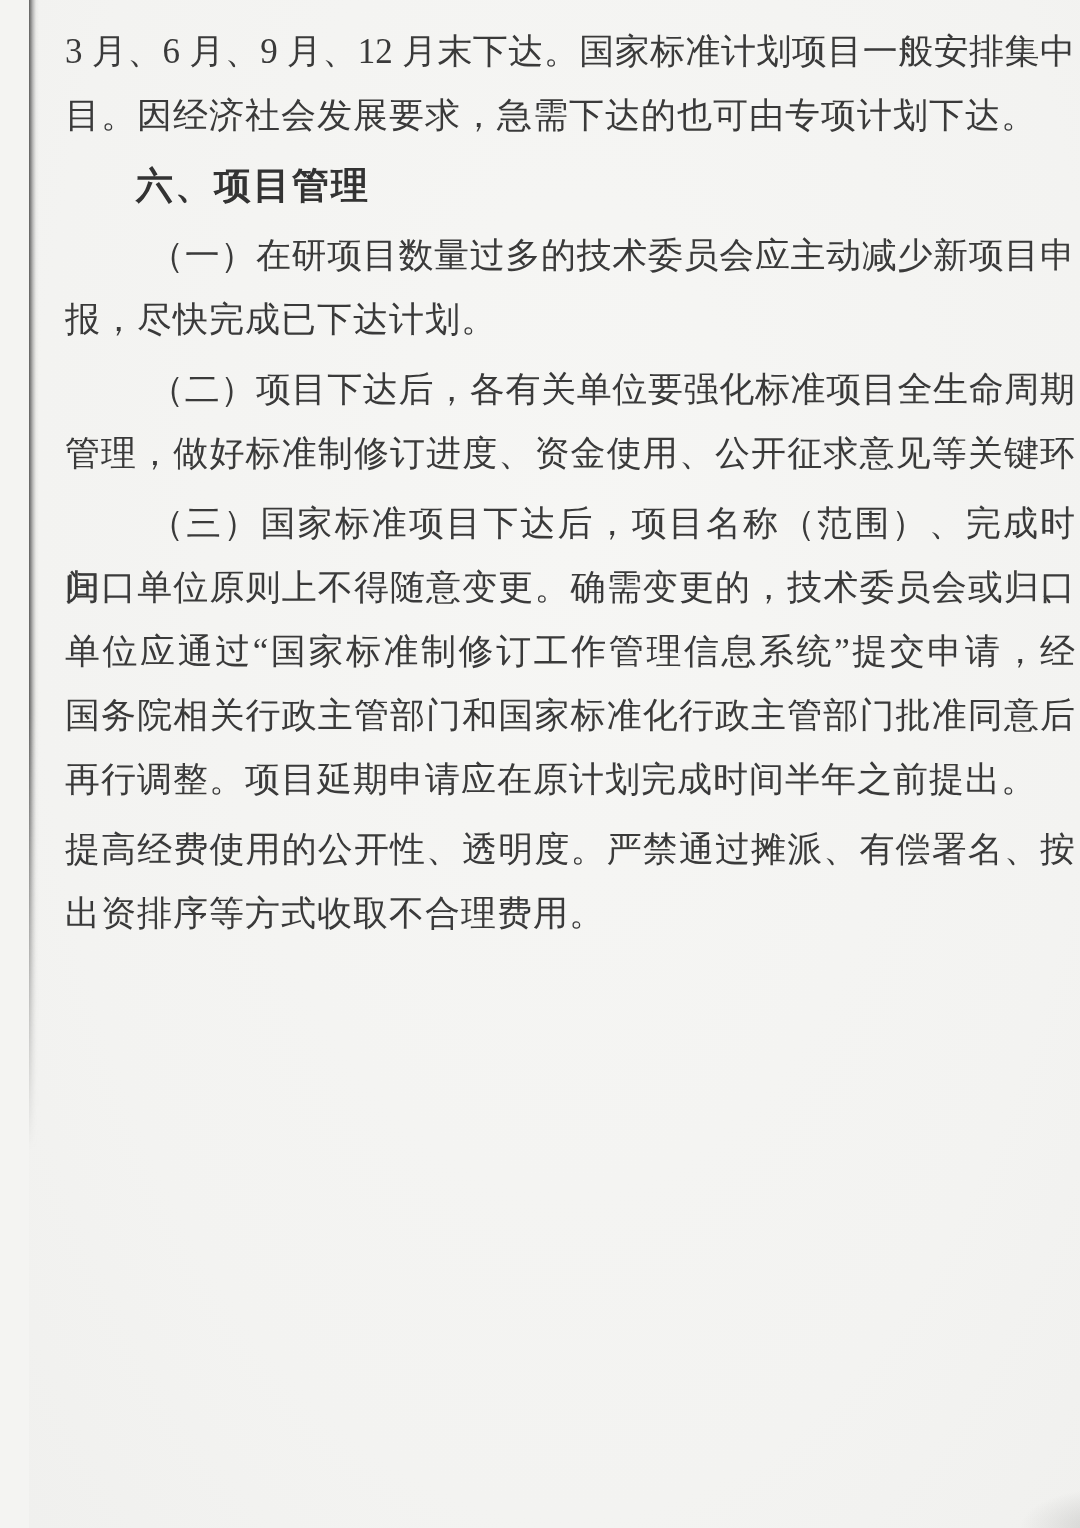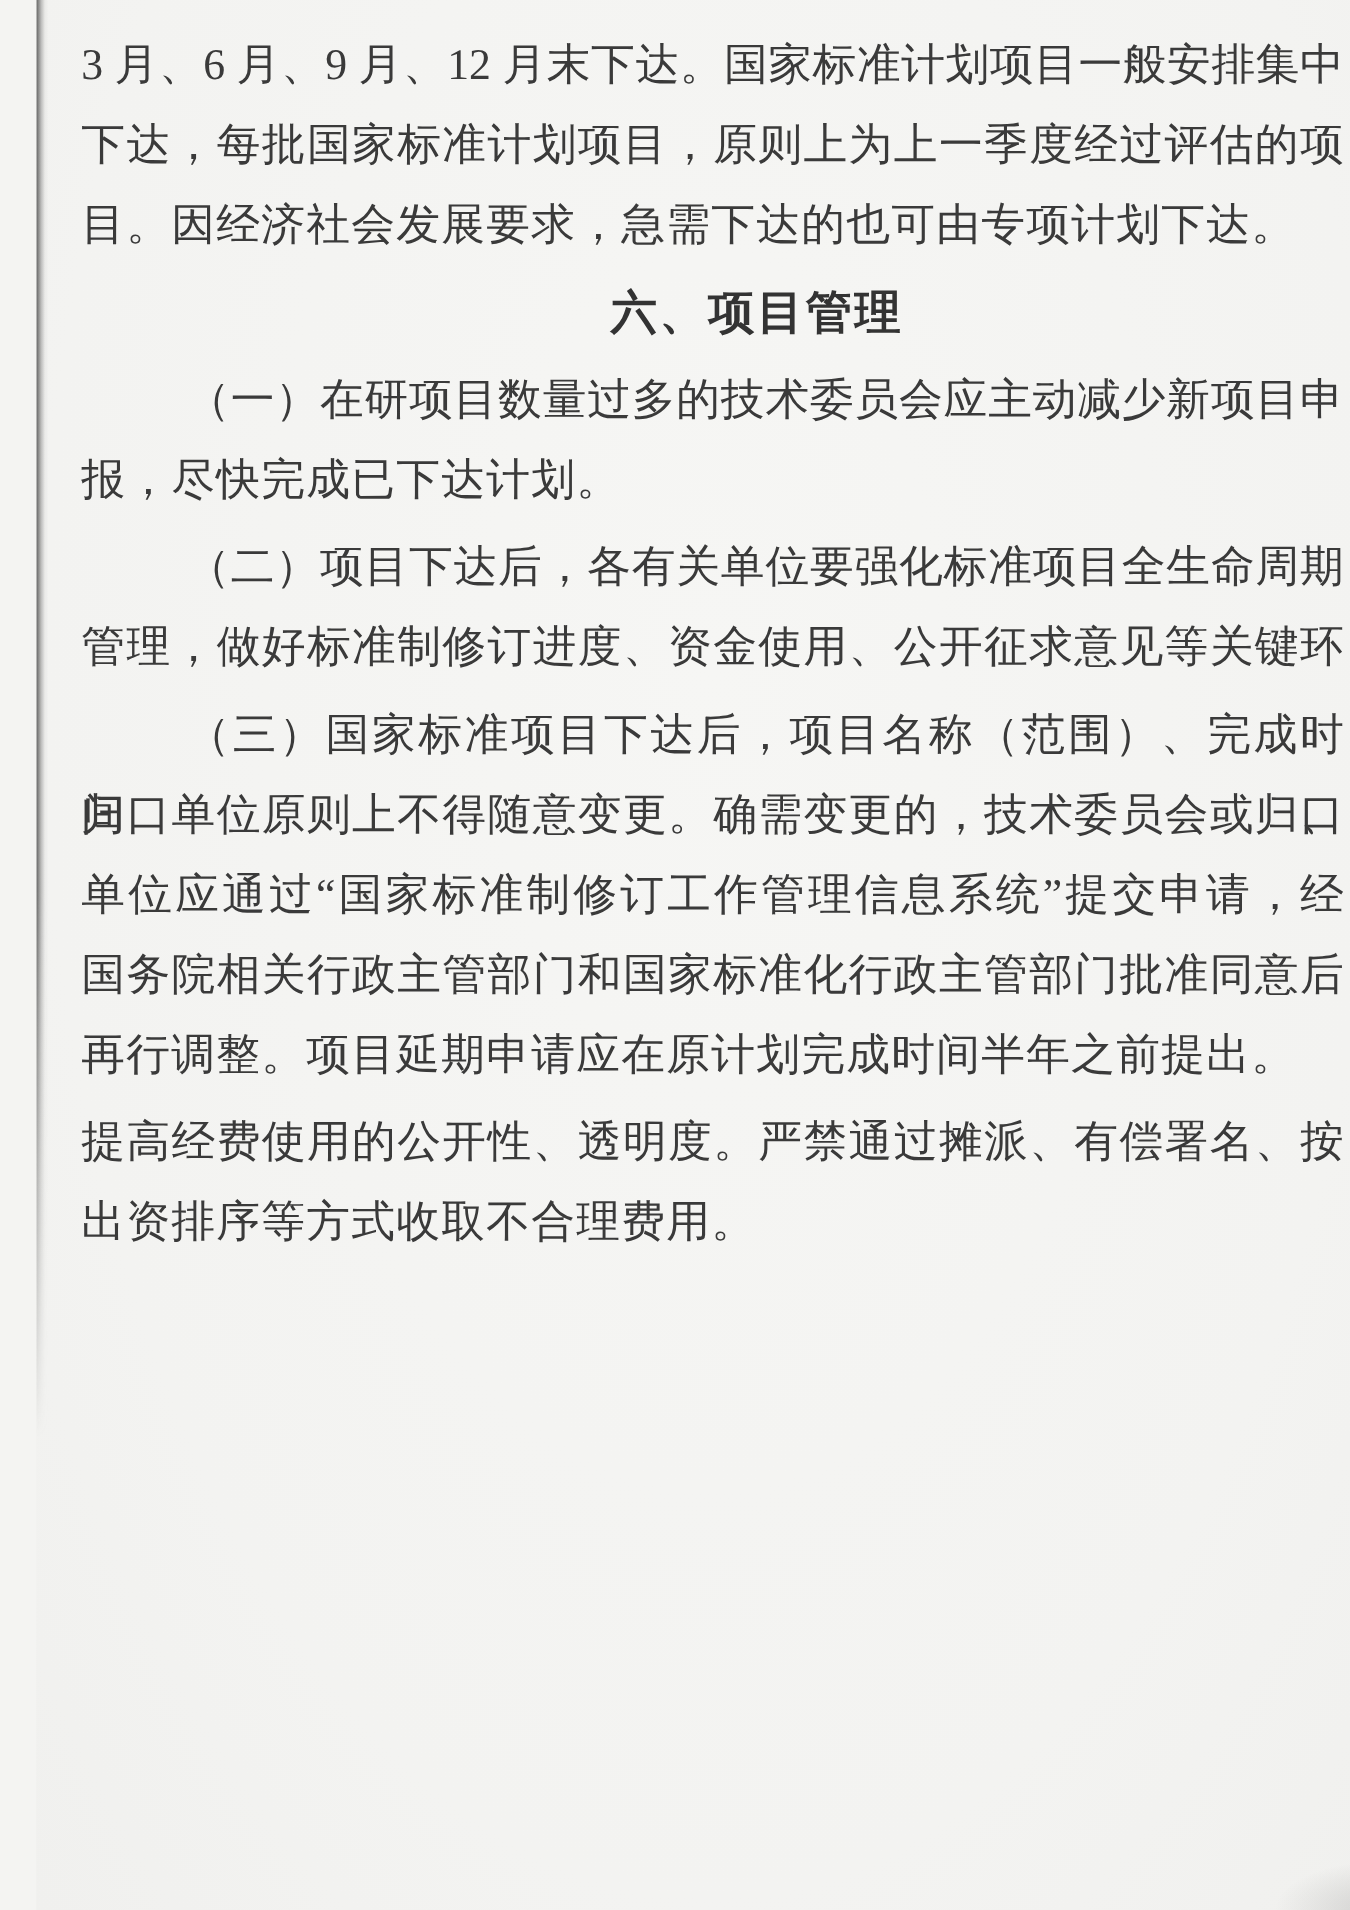--- a/index.html
+++ b/index.html
@@ -64,21 +64,20 @@
     text-align-last: justify;
   }
   .line.indent { text-indent: 84px; }
   .para.heading .line {
     font-family: "Liberation Sans", "DejaVu Sans", sans-serif;
     font-weight: bold;
     font-size: 37px;
     color: #333333;
     text-indent: 71px;
     letter-spacing: 2px;
-    text-align: center;
   }
   .page-number {
     position: absolute;
     left: 874px;
     top: 1546px;
     height: 48px;
     line-height: 48px;
     font-family: "Liberation Serif", "DejaVu Serif", serif;
     font-size: 35px;
     letter-spacing: 3px;
@@ -86,21 +85,20 @@
   }
 </style>
 </head>
 <body>
 
 <div class="page">
   <div class="edge-shadow"></div>
   <div class="content" id="content">
       <div class="para body">
         <div class="line full">3 月、6 月、9 月、12 月末下达。国家标准计划项目一般安排集中</div>
-        <div class="line full">下达，每批国家标准计划项目，原则上为上一季度经过评估的项</div>
         <div class="line">目。因经济社会发展要求，急需下达的也可由专项计划下达。</div>
       </div>
       <div class="para heading">
         <div class="line">六、项目管理</div>
       </div>
       <div class="para body">
         <div class="line full indent">（一）在研项目数量过多的技术委员会应主动减少新项目申</div>
         <div class="line">报，尽快完成已下达计划。</div>
       </div>
       <div class="para body">

